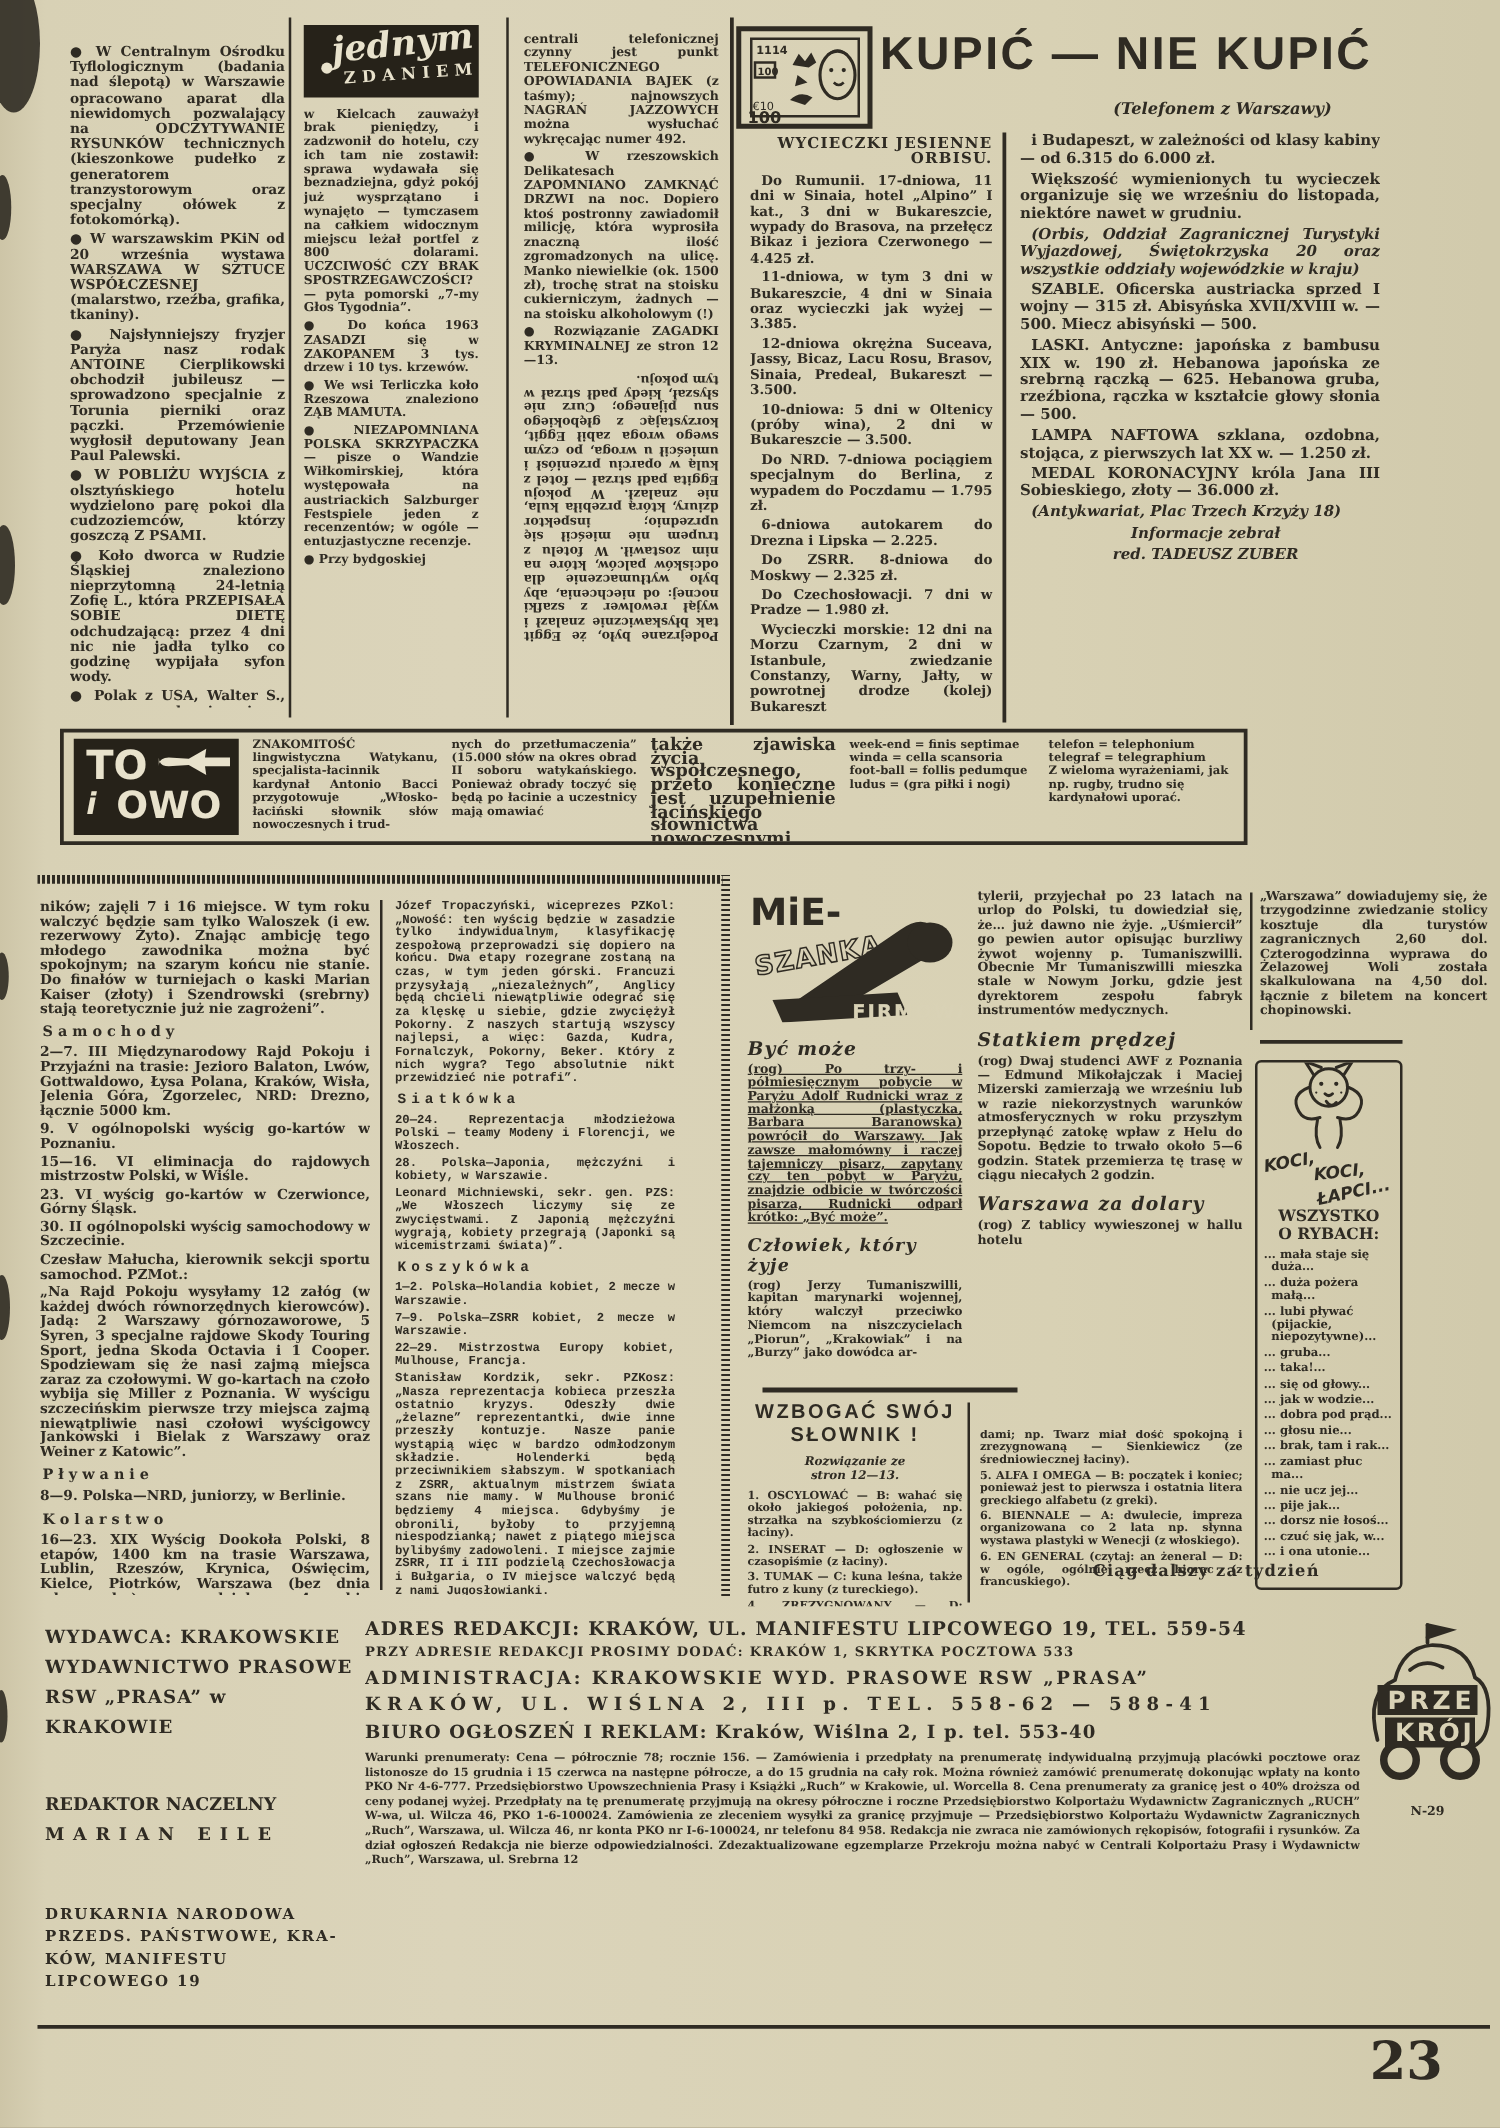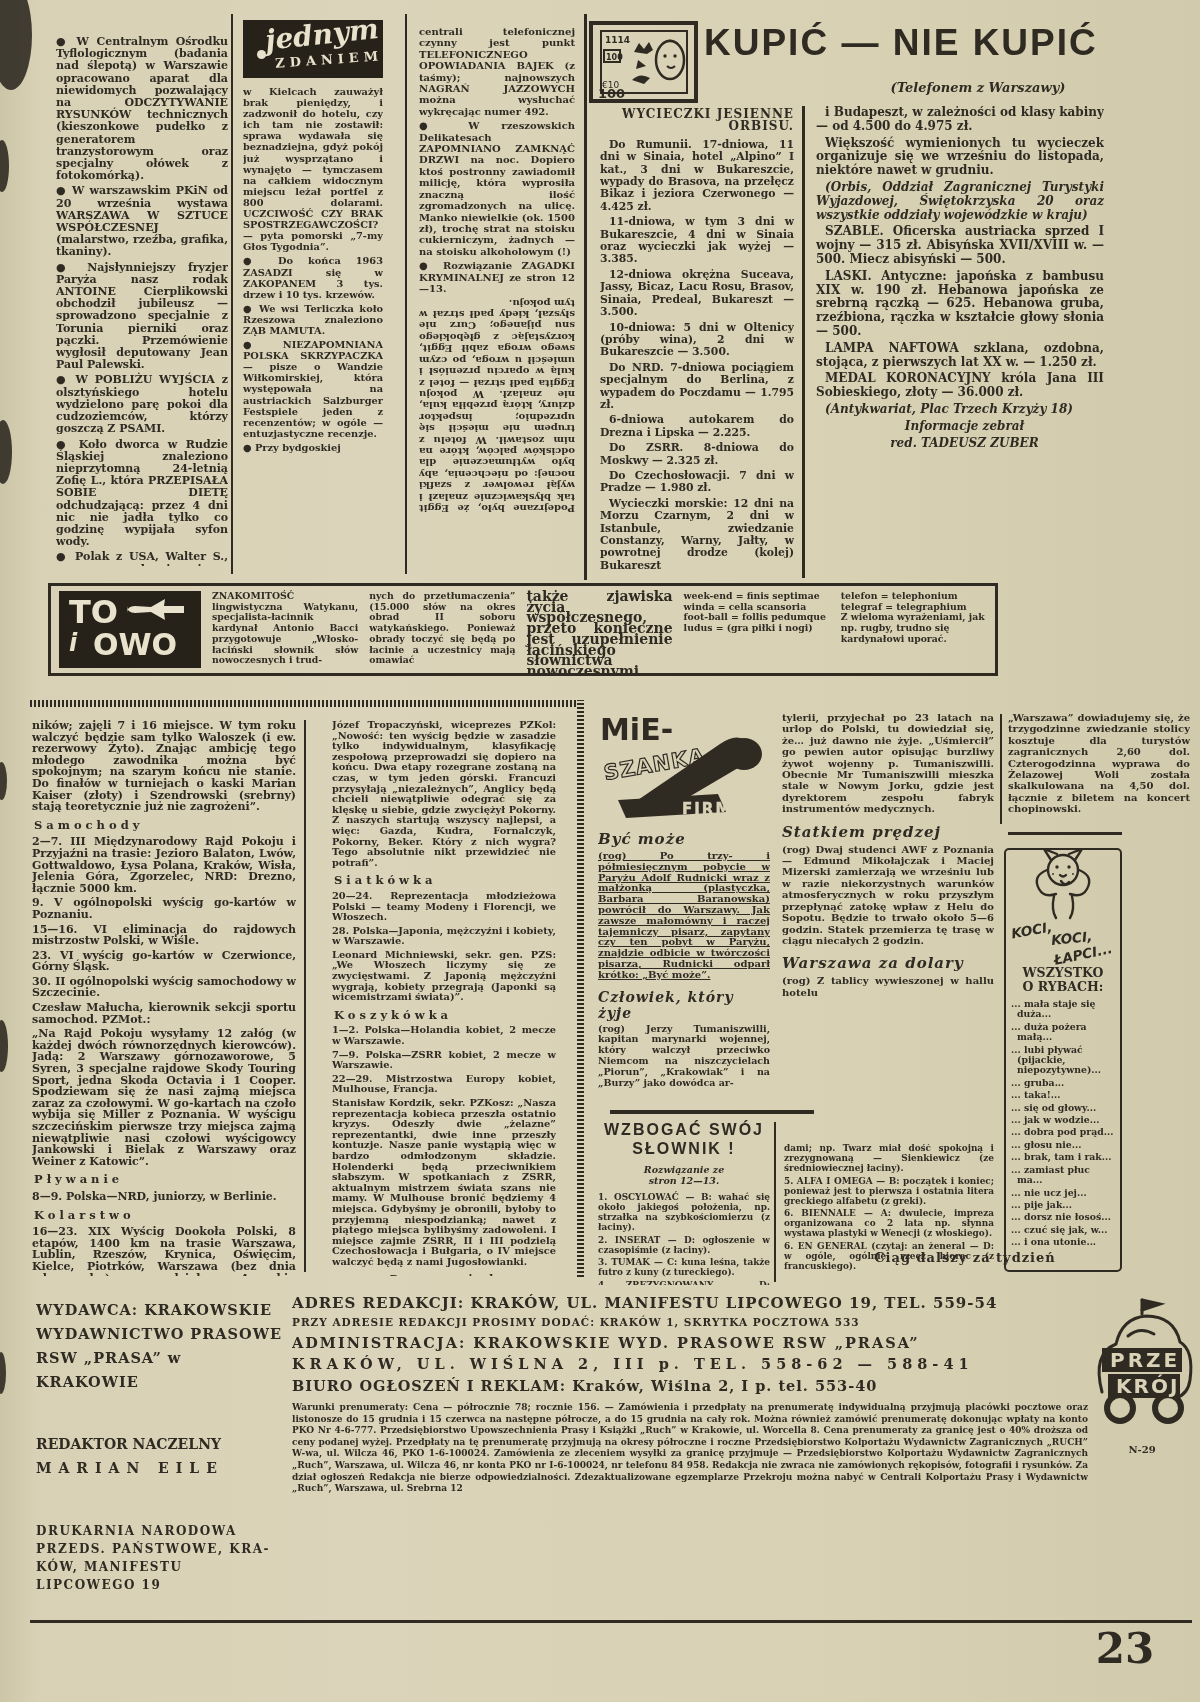--- a/index.html
+++ b/index.html
@@ -109,34 +109,34 @@
     <p>12-dniowa okrężna Suceava, Jassy, Bicaz, Lacu Rosu, Brasov, Sinaia, Predeal, Bukareszt — 3.500.</p>
     <p>10-dniowa: 5 dni w Oltenicy (próby wina), 2 dni w Bukareszcie — 3.500.</p>
     <p>Do NRD. 7-dniowa pociągiem specjalnym do Berlina, z wypadem do Poczdamu — 1.795 zł.</p>
     <p>6-dniowa autokarem do Drezna i Lipska — 2.225.</p>
     <p>Do ZSRR. 8-dniowa do Moskwy — 2.325 zł.</p>
     <p>Do Czechosłowacji. 7 dni w Pradze — 1.980 zł.</p>
     <p>Wycieczki morskie: 12 dni na Morzu Czarnym, 2 dni w Istanbule, zwiedzanie Constanzy, Warny, Jałty, w powrotnej drodze (kolej) Bukareszt</p>
   </div>
   <div class="vr" style="left:802px;top:106px;width:3px;height:472px;"></div>
   <div class="abs t ind" style="left:816px;top:106px;width:288px;height:474px;font-size:12px;line-height:13.8px;">
-    <p>i Budapeszt, w zależności od klasy kabiny — od 4.500 do 4.975 zł.</p>
+    <p>i Budapeszt, w zależności od klasy kabiny — od 6.315 do 6.000 zł.</p>
     <p>Większość wymienionych tu wycieczek organizuje się we wrześniu do listopada, niektóre nawet w grudniu.</p>
     <p class="it">(Orbis, Oddział Zagranicznej Turystyki Wyjazdowej, Świętokrzyska 20 oraz wszystkie oddziały wojewódzkie w kraju)</p>
     <p>SZABLE. Oficerska austriacka sprzed I wojny — 315 zł. Abisyńska XVII/XVIII w. — 500. Miecz abisyński — 500.</p>
     <p>LASKI. Antyczne: japońska z bambusu XIX w. 190 zł. Hebanowa japońska ze srebrną rączką — 625. Hebanowa gruba, rzeźbiona, rączka w kształcie głowy słonia — 500.</p>
     <p>LAMPA NAFTOWA szklana, ozdobna, stojąca, z pierwszych lat XX w. — 1.250 zł.</p>
     <p>MEDAL KORONACYJNY króla Jana III Sobieskiego, złoty — 36.000 zł.</p>
     <p class="it">(Antykwariat, Plac Trzech Krzyży 18)</p>
     <p class="it c" style="text-align:center">Informacje zebrał</p>
     <p class="it c" style="text-align:center">red. TADEUSZ ZUBER</p>
   </div>
 
   <div class="abs" style="left:48px;top:583px;width:950px;height:93px;border:3px solid var(--ink);display:flex;padding:5px 8px;gap:11px;">
-    <div class="logo-box" style="width:142px;flex:none;height:100%;">
+    <div class="logo-box" style="width:132px;flex:none;height:100%;">
       <span class="to1">TO</span>
       <svg style="position:absolute;left:66px;top:6px;" width="62" height="28" viewBox="0 0 62 28">
         <path d="M2 16 q0 -7 8 -7 l16 1 14 -8 -1 7 20 0 0 7 -20 0 1 7 -14 -8 -16 1 q-8 0 -8 -7z" fill="#e8e2cc"></path>
       </svg>
       <span class="to2">i</span>
       <span class="to3">OWO</span>
     </div>
     <div class="t" style="flex:1;font-size:9.3px;line-height:10.7px;">ZNAKOMITOŚĆ lingwistyczna Watykanu, specjalista-łacinnik kardynał Antonio Bacci przygotowuje „Włosko-łaciński słownik słów nowoczesnych i trud-</div>
     <div class="t" style="flex:1;font-size:9.3px;line-height:10.7px;">nych do przetłumaczenia” (15.000 słów na okres obrad II soboru watykańskiego. Ponieważ obrady toczyć się będą po łacinie a uczestnicy mają omawiać</div>
     <div class="t" style="flex:1;font-size:14px;line-height:10.7px;">także zjawiska życia współczesnego, przeto konieczne jest uzupełnienie łacińskiego słownictwa nowoczesnymi określeniami. Takimi np., jak:</div>
@@ -166,21 +166,21 @@
     <p>Czesław Małucha, kierownik sekcji sportu samochod. PZMot.:</p>
     <p>„Na Rajd Pokoju wysyłamy 12 załóg (w każdej dwóch równorzędnych kierowców). Jadą: 2 Warszawy górnozaworowe, 5 Syren, 3 specjalne rajdowe Skody Touring Sport, jedna Skoda Octavia i 1 Cooper. Spodziewam się że nasi zajmą miejsca zaraz za czołowymi. W go-kartach na czoło wybija się Miller z Poznania. W wyścigu szczecińskim pierwsze trzy miejsca zajmą niewątpliwie nasi czołowi wyścigowcy Jankowski i Bielak z Warszawy oraz Weiner z Katowic”.</p>
     <div class="sporth">Pływanie</div>
     <p>8—9. Polska—NRD, juniorzy, w Berlinie.</p>
     <div class="sporth">Kolarstwo</div>
     <p>16—23. XIX Wyścig Dookoła Polski, 8 etapów, 1400 km na trasie Warszawa, Lublin, Rzeszów, Krynica, Oświęcim, Kielce, Piotrków, Warszawa (bez dnia odpoczynku), z udziałem 4 ekip zagranicznych: Francja, Belgia, Anglia, NRD.</p>
 
   </div>
   <div class="vr" style="left:304px;top:720px;width:2px;height:552px;"></div>
 
-  <div class="abs t" style="left:332px;top:720px;width:224px;height:556px;font-size:9.8px;line-height:10.6px;">
+  <div class="abs t" style="left:316px;top:720px;width:224px;height:556px;font-size:9.8px;line-height:10.6px;font-family:Liberation Mono, monospace;">
     <p>Józef Tropaczyński, wiceprezes PZKol: „Nowość: ten wyścig będzie w zasadzie tylko indywidualnym, klasyfikację zespołową przeprowadzi się dopiero na końcu. Dwa etapy rozegrane zostaną na czas, w tym jeden górski. Francuzi przysyłają „niezależnych”, Anglicy będą chcieli niewątpliwie odegrać się za klęskę u siebie, gdzie zwyciężył Pokorny. Z naszych startują wszyscy najlepsi, a więc: Gazda, Kudra, Fornalczyk, Pokorny, Beker. Który z nich wygra? Tego absolutnie nikt przewidzieć nie potrafi”.</p>
     <div class="sporth">Siatkówka</div>
     <p>20—24. Reprezentacja młodzieżowa Polski — teamy Modeny i Florencji, we Włoszech.</p>
     <p>28. Polska—Japonia, mężczyźni i kobiety, w Warszawie.</p>
     <p>Leonard Michniewski, sekr. gen. PZS: „We Włoszech liczymy się ze zwycięstwami. Z Japonią mężczyźni wygrają, kobiety przegrają (Japonki są wicemistrzami świata)”.</p>
     <div class="sporth">Koszykówka</div>
     <p>1—2. Polska—Holandia kobiet, 2 mecze w Warszawie.</p>
     <p>7—9. Polska—ZSRR kobiet, 2 mecze w Warszawie.</p>
     <p>22—29. Mistrzostwa Europy kobiet, Mulhouse, Francja.</p>
     <p>Stanisław Kordzik, sekr. PZKosz: „Nasza reprezentacja kobieca przeszła ostatnio kryzys. Odeszły dwie „żelazne” reprezentantki, dwie inne przeszły kontuzje. Nasze panie wystąpią więc w bardzo odmłodzonym składzie. Holenderki będą przeciwnikiem słabszym. W spotkaniach z ZSRR, aktualnym mistrzem świata szans nie mamy. W Mulhouse bronić będziemy 4 miejsca. Gdybyśmy je obronili, byłoby to przyjemną niespodzianką; nawet z piątego miejsca bylibyśmy zadowoleni. I miejsce zajmie ZSRR, II i III podzielą Czechosłowacja i Bułgaria, o IV miejsce walczyć będą z nami Jugosłowianki.</p>

